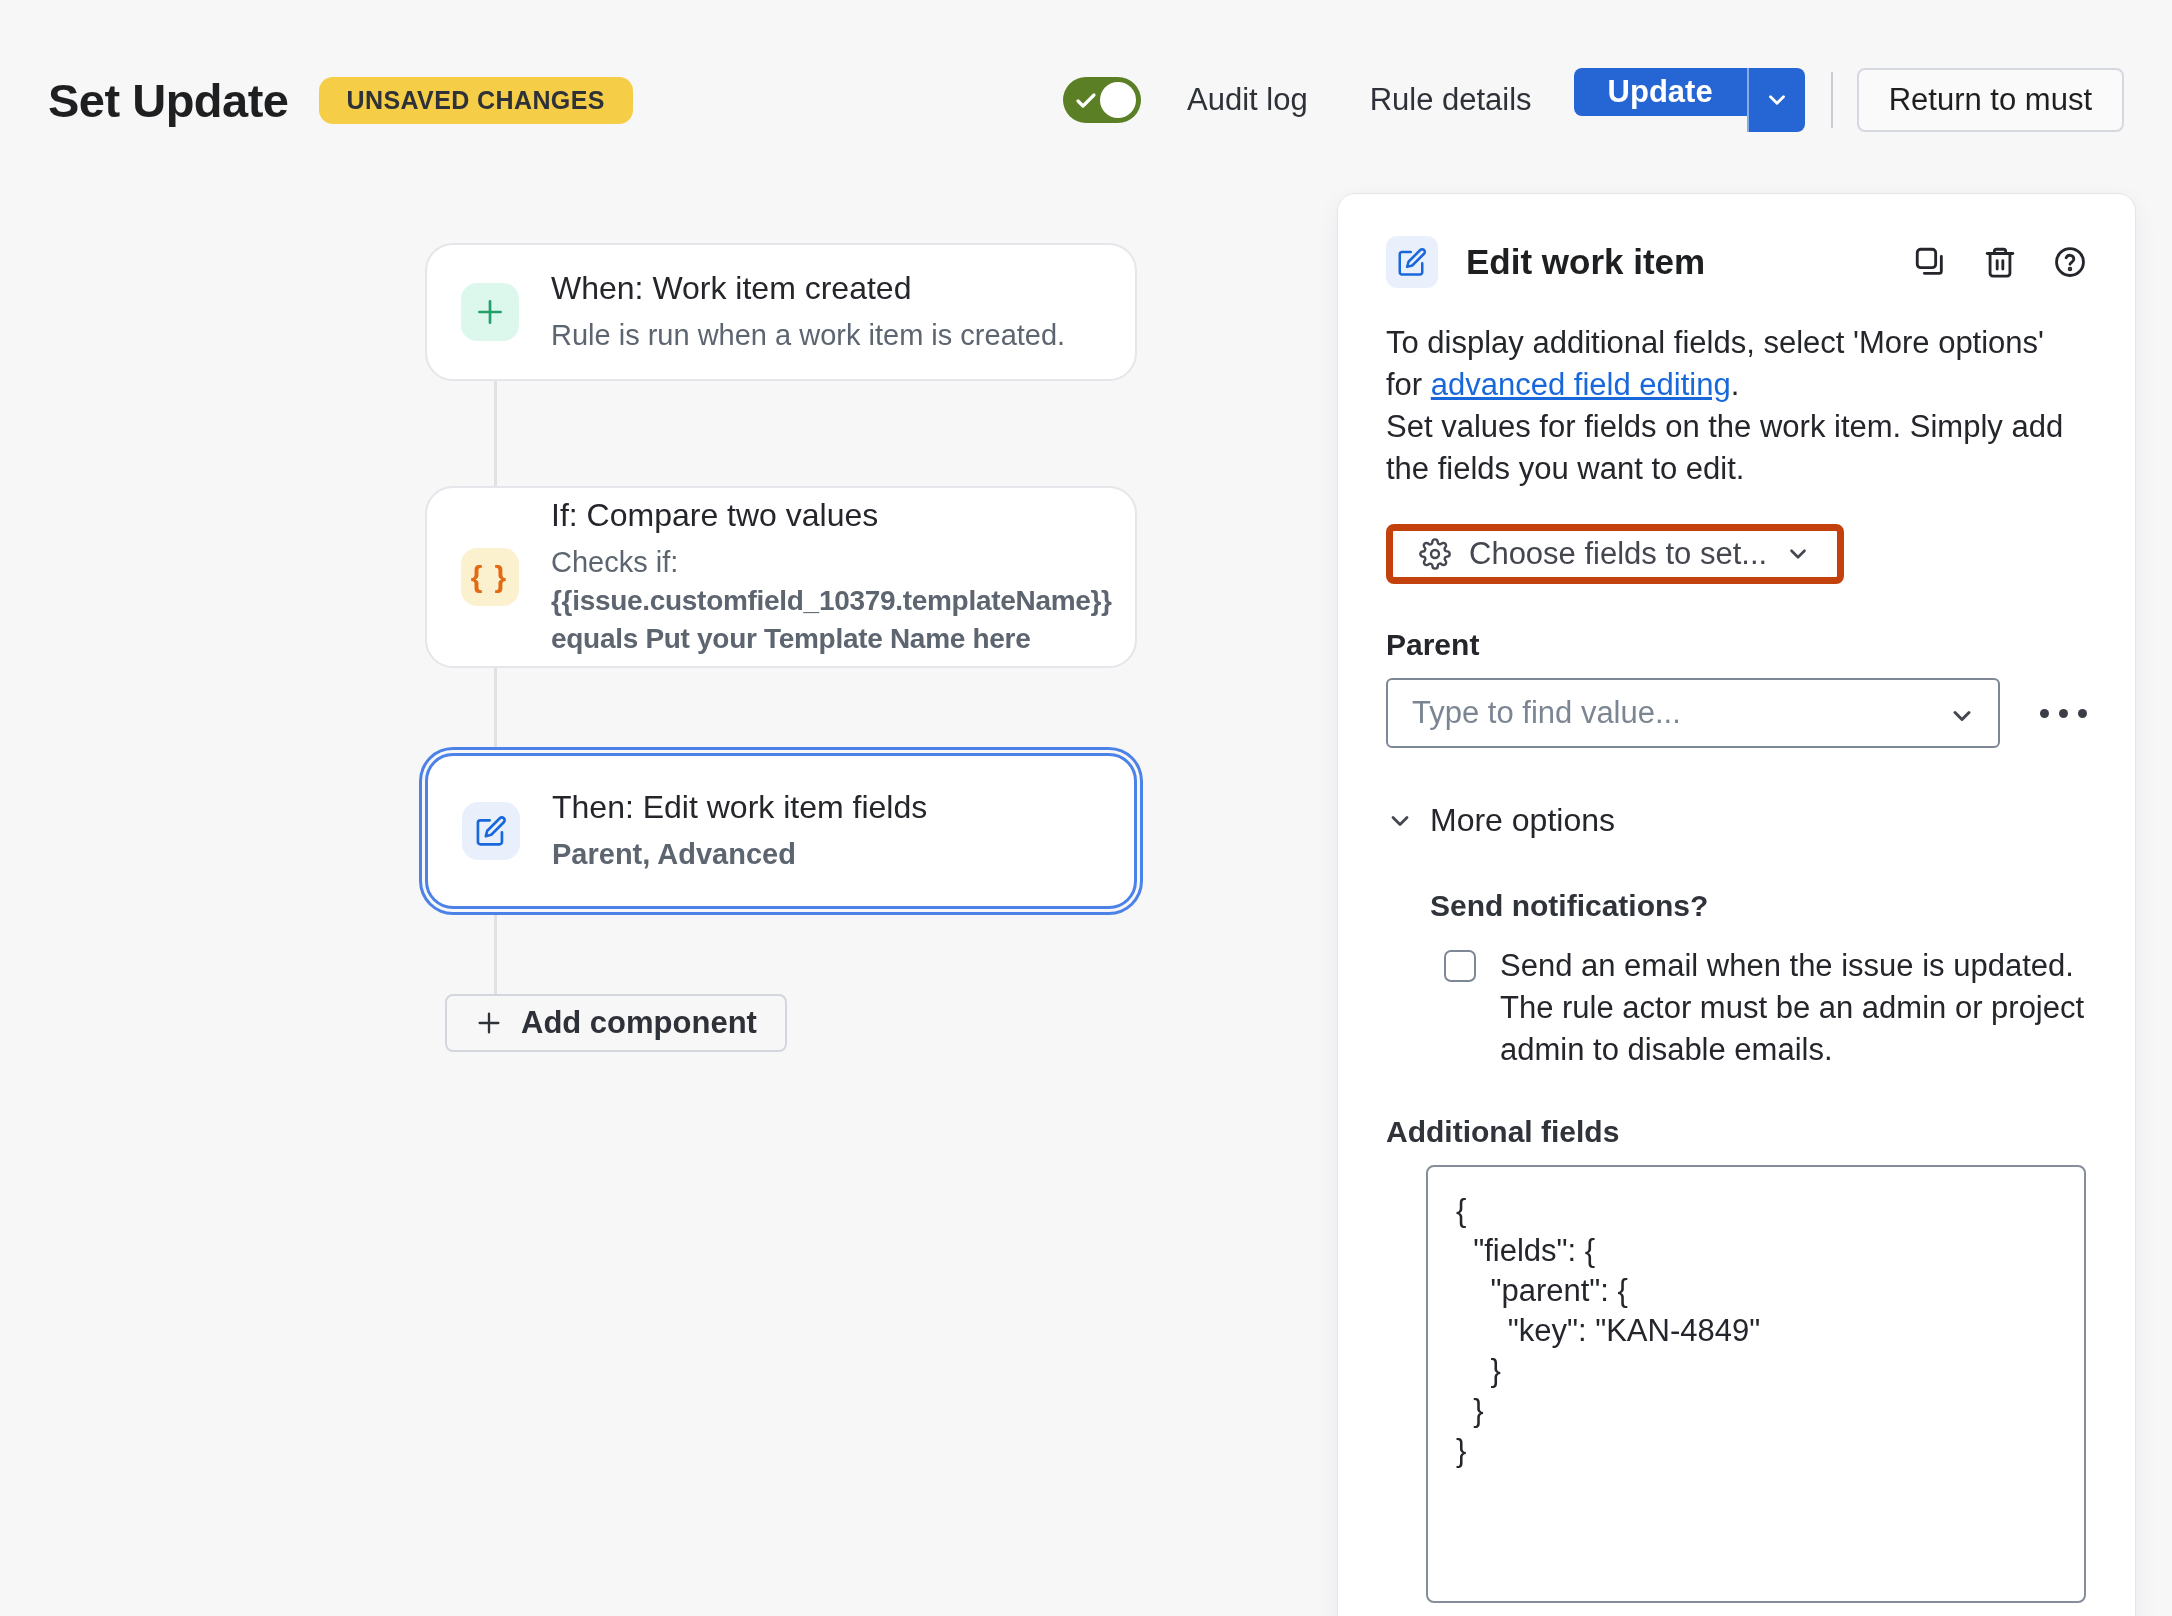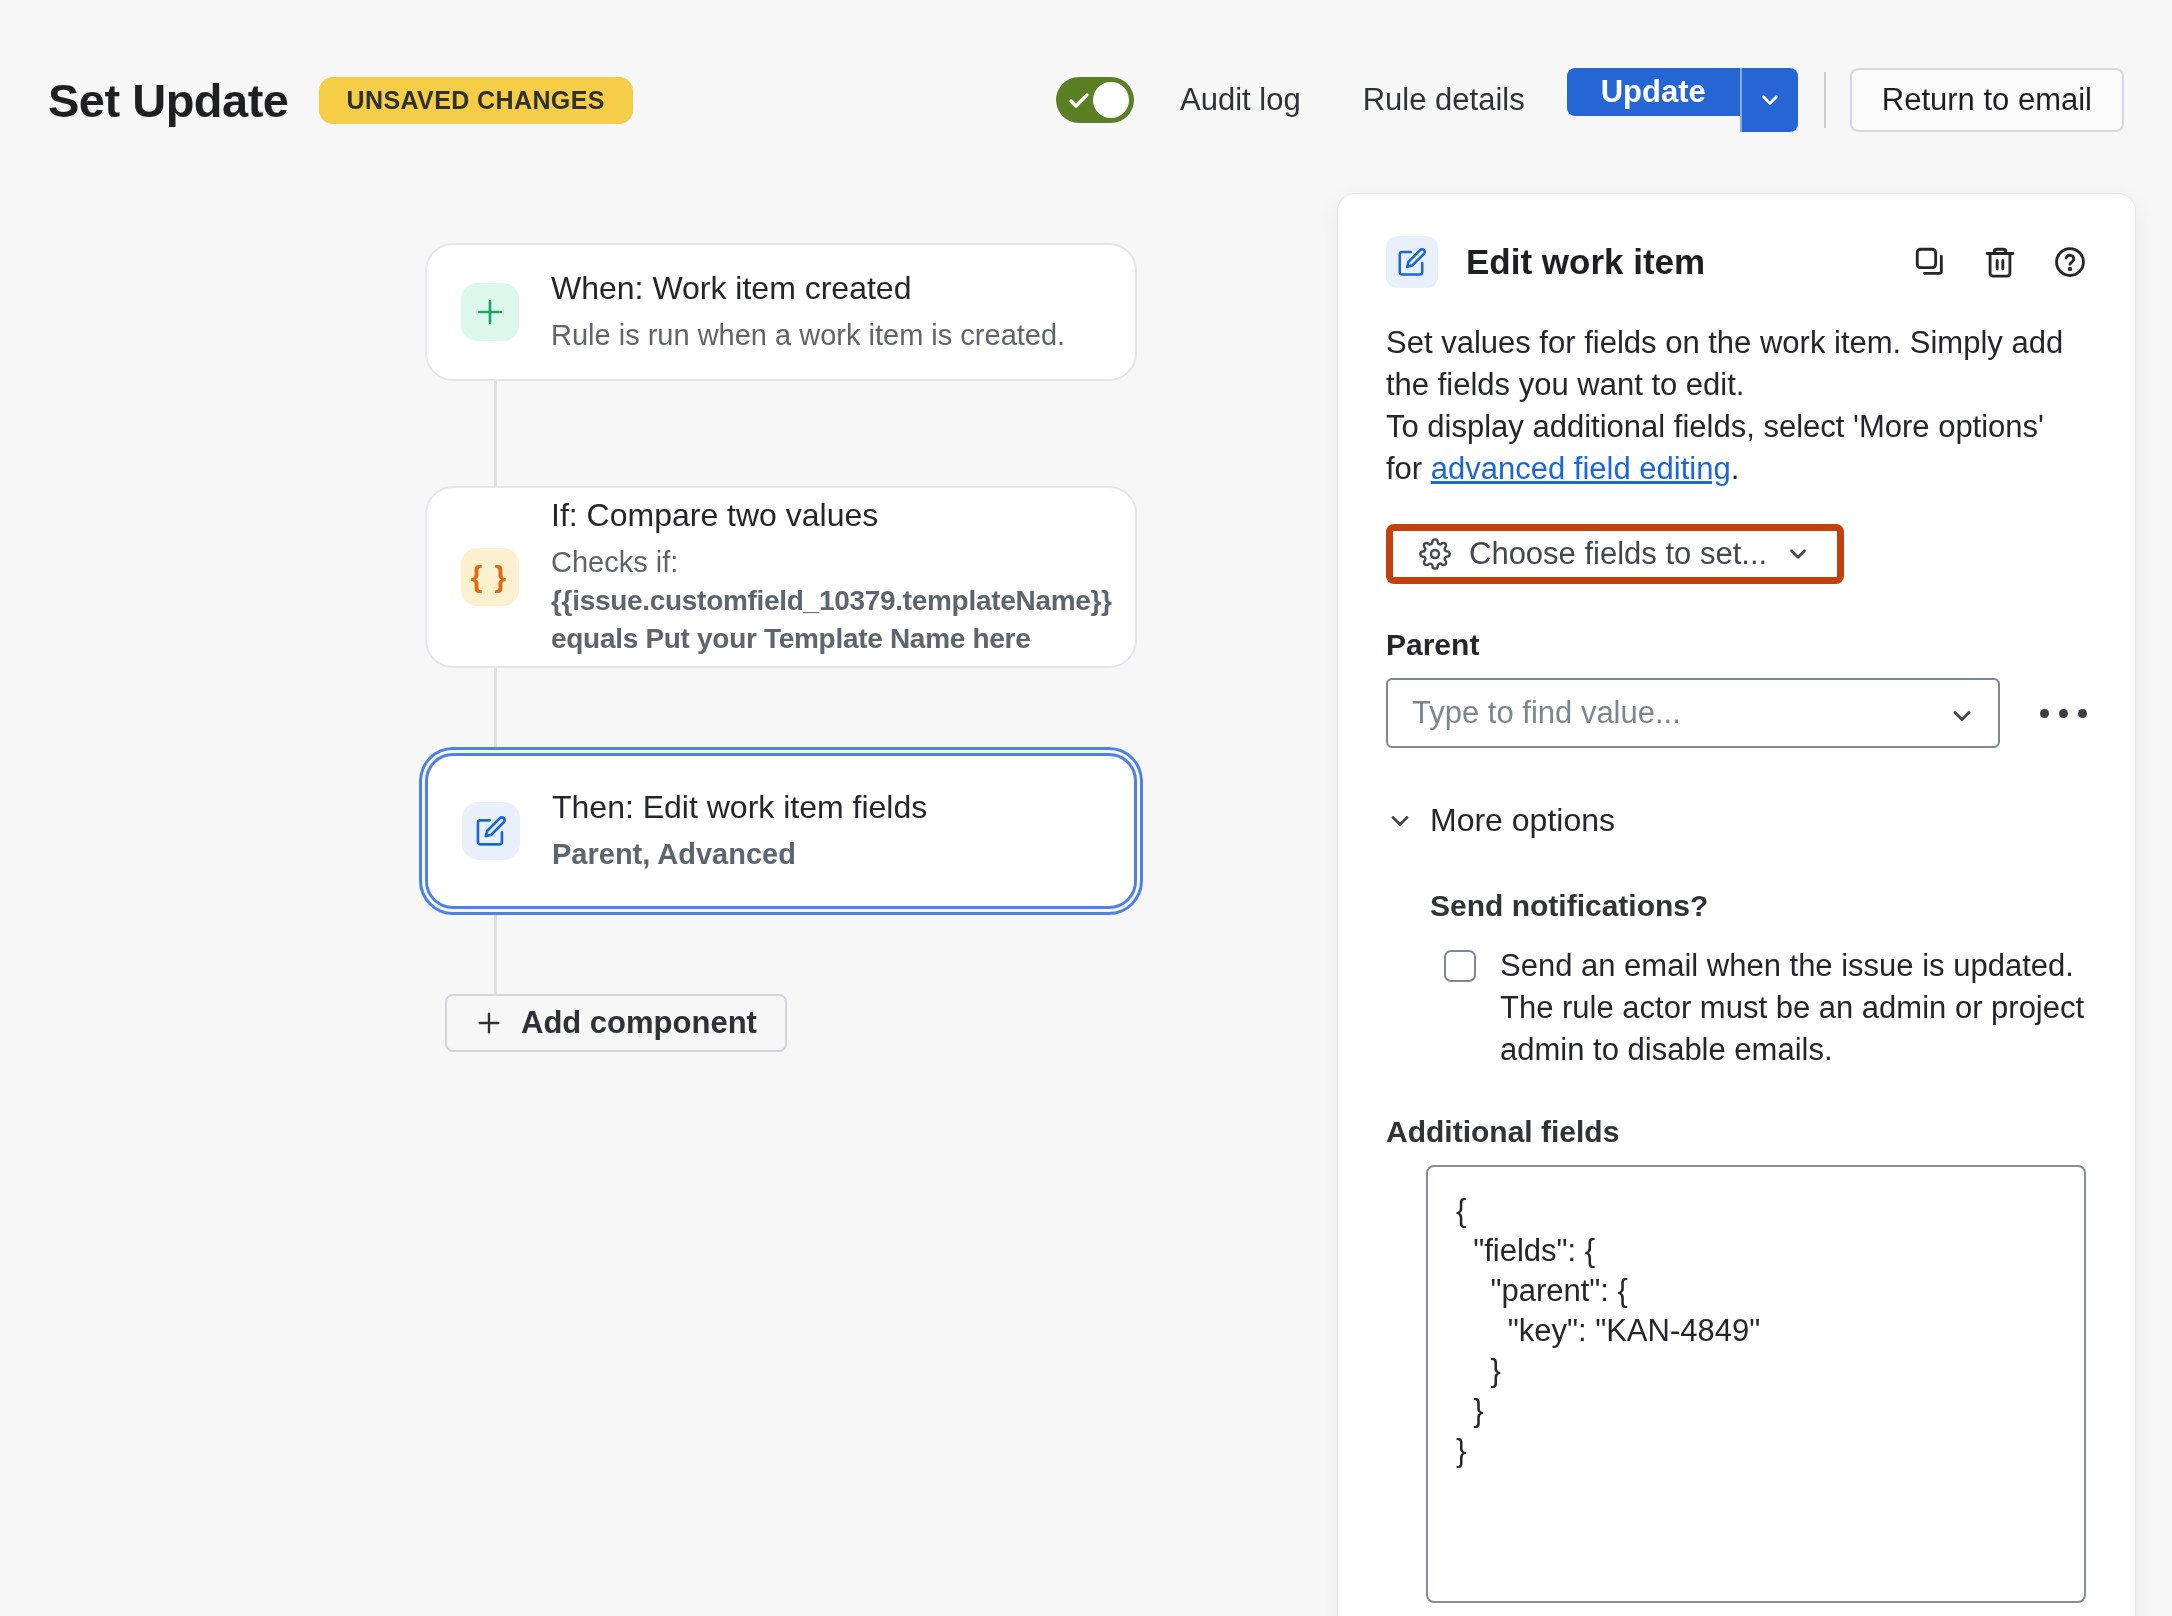--- a/index.html
+++ b/index.html
@@ -181,21 +181,21 @@
       <div class="update-main">Update</div>
       <div class="update-chev">
         <span>
           <svg width="26" height="26" viewBox="0 0 24 24" fill="none" stroke="currentColor" stroke-width="2.6" stroke-linecap="round" stroke-linejoin="round">
               <polyline points="6 9 12 15 18 9"></polyline>
             </svg>
         </span>
       </div>
     </div>
     <div class="v-divider"></div>
-    <div class="return-btn">Return to email</div>
+    <div class="return-btn">Return to must</div>
   </div>
 </div>
 
 <div class="connector c1"></div>
 <div class="connector c2"></div>
 <div class="connector c3"></div>
 
 <div class="card trigger">
   <div class="icon-tile tile-green">
     <svg width="32" height="32" viewBox="0 0 24 24" fill="none" stroke="currentColor" stroke-width="2" stroke-linecap="round">
@@ -278,24 +278,24 @@
               <circle cx="12" cy="12" r="9.5"></circle>
               <path d="M9.3 9a2.8 2.8 0 0 1 5.4 1c0 1.8-2.7 2.4-2.7 3.6"></path>
               <circle cx="12" cy="17" r="0.6" fill="currentColor"></circle>
             </svg>
         </span>
       </button>
     </div>
   </div>
 
   <div class="p-desc">
-    <div>Set values for fields on the work item. Simply add the fields you want to edit.</div>
     <div>
       <span>To display additional fields, select 'More options' for </span><span class="link u">advanced field editing</span><span>.</span>
     </div>
+    <div>Set values for fields on the work item. Simply add the fields you want to edit.</div>
   </div>
 
   <button class="choose-btn">
     <span>
       <svg width="32" height="32" viewBox="0 0 24 24" fill="none" stroke="currentColor" stroke-width="1.8" stroke-linecap="round" stroke-linejoin="round">
           <circle cx="12" cy="12" r="3"></circle>
           <path d="M19.4 15a1.65 1.65 0 0 0 .33 1.82l.06.06a2 2 0 0 1 0 2.83 2 2 0 0 1-2.83 0l-.06-.06a1.65 1.65 0 0 0-1.82-.33 1.65 1.65 0 0 0-1 1.51V21a2 2 0 0 1-2 2 2 2 0 0 1-2-2v-.09A1.65 1.65 0 0 0 9 19.4a1.65 1.65 0 0 0-1.82.33l-.06.06a2 2 0 0 1-2.83 0 2 2 0 0 1 0-2.83l.06-.06a1.65 1.65 0 0 0 .33-1.82 1.65 1.65 0 0 0-1.51-1H3a2 2 0 0 1-2-2 2 2 0 0 1 2-2h.09A1.65 1.65 0 0 0 4.6 9a1.65 1.65 0 0 0-.33-1.82l-.06-.06a2 2 0 0 1 0-2.83 2 2 0 0 1 2.83 0l.06.06a1.65 1.65 0 0 0 1.82.33H9a1.65 1.65 0 0 0 1-1.51V3a2 2 0 0 1 2-2 2 2 0 0 1 2 2v.09a1.65 1.65 0 0 0 1 1.51 1.65 1.65 0 0 0 1.82-.33l.06-.06a2 2 0 0 1 2.83 0 2 2 0 0 1 0 2.83l-.06.06a1.65 1.65 0 0 0-.33 1.82V9a1.65 1.65 0 0 0 1.51 1H21a2 2 0 0 1 2 2 2 2 0 0 1-2 2h-.09a1.65 1.65 0 0 0-1.51 1z"></path>
         </svg>
     </span>
     <span>Choose fields to set...</span>

